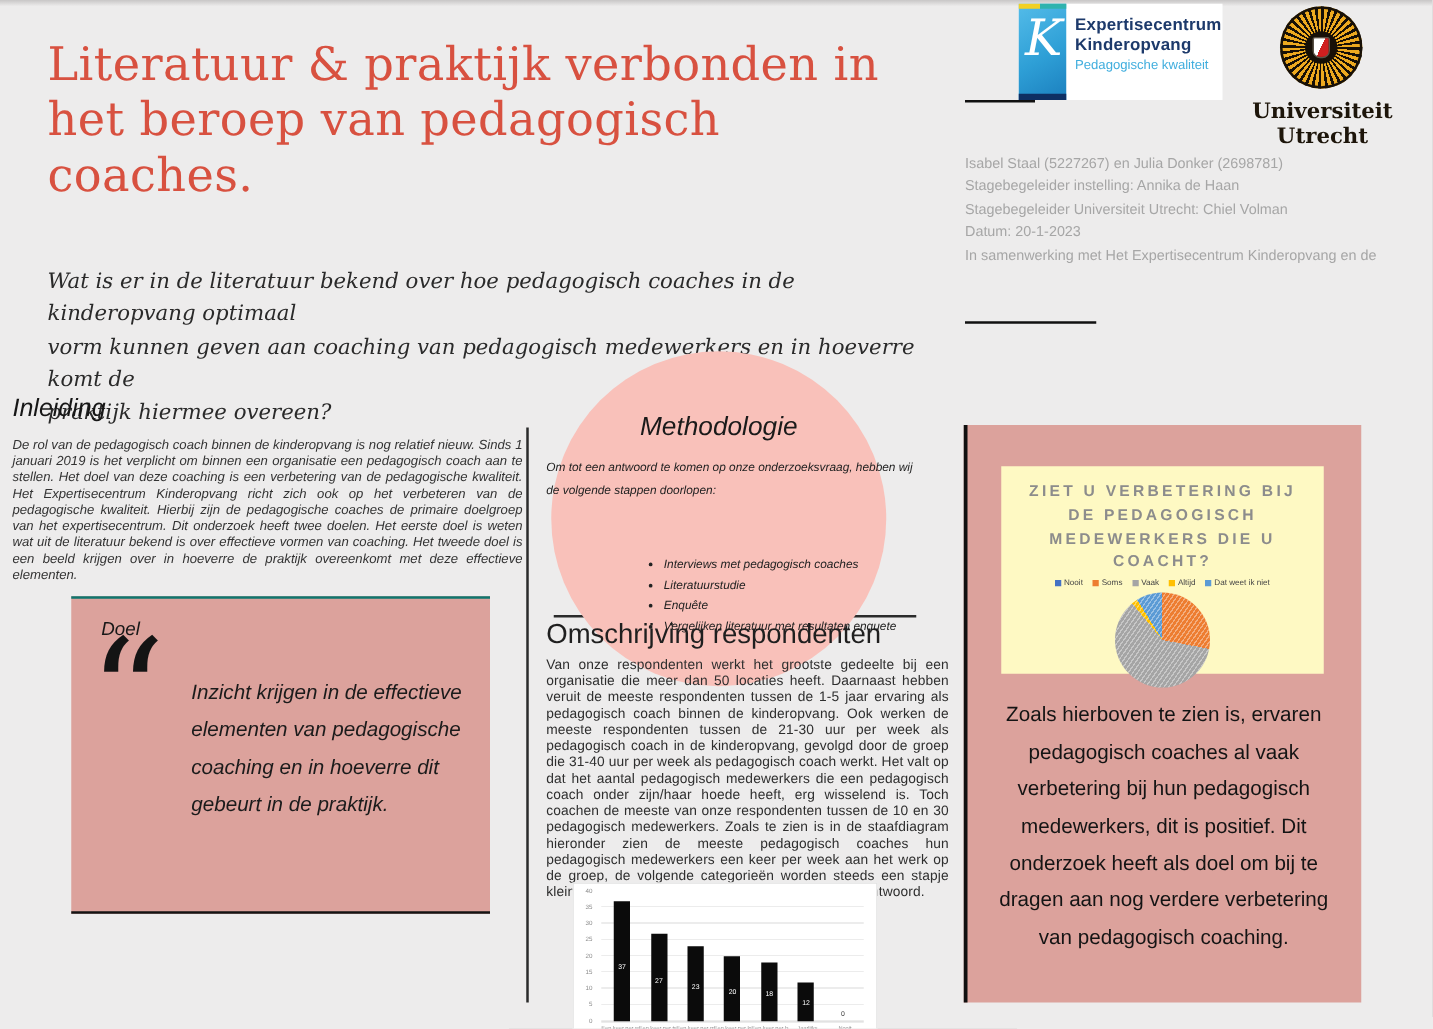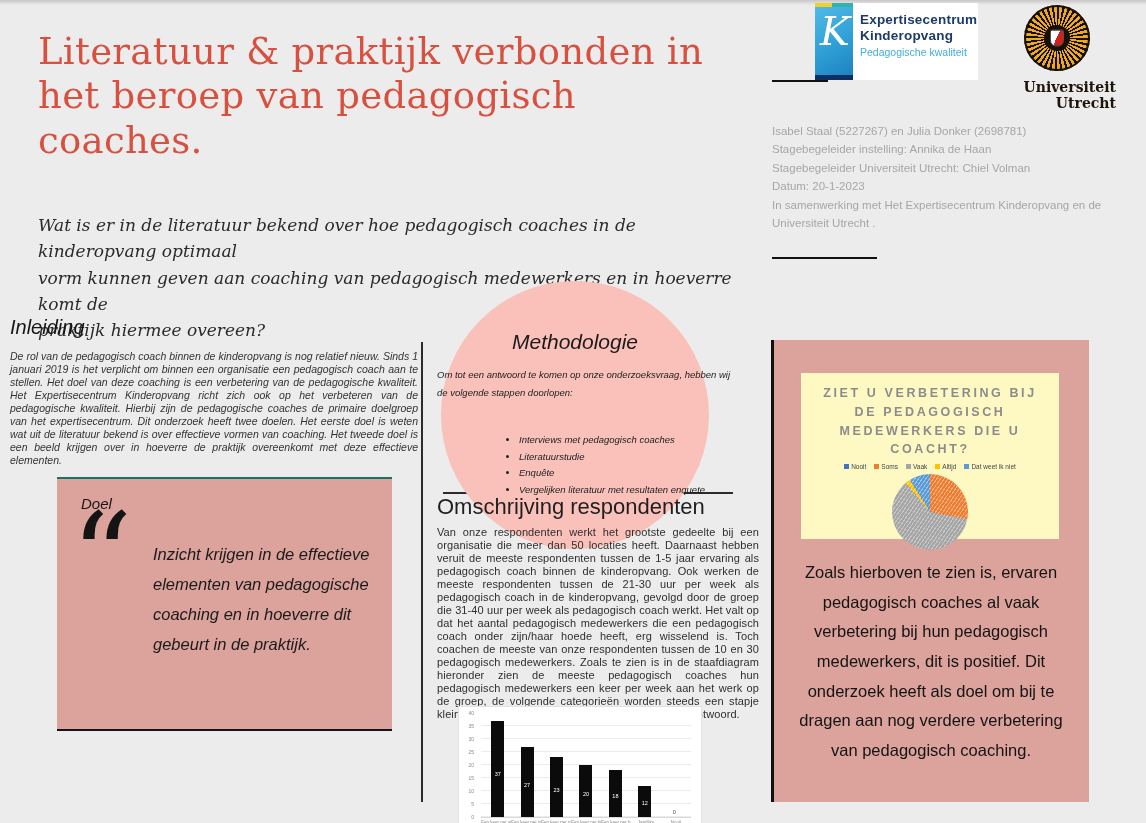--- a/index.html
+++ b/index.html
@@ -29,22 +29,22 @@
   .ek-line{font-size:13.5px;font-weight:bold;color:#1d3a6b;line-height:1.18;letter-spacing:.2px;}
   .ek-sub{font-size:10.5px;color:#41aede;margin-top:2px;}
   .uu-logo{position:absolute;left:1024px;top:5px;width:66px;height:66px;border-radius:50%;
         background:repeating-conic-gradient(#171007 0deg 4.5deg,#eda91f 4.5deg 10deg);
         box-shadow:0 0 0 2px #171007 inset;}
   .uu-core{position:absolute;left:50%;top:50%;width:26px;height:26px;border-radius:50%;
         background:#171007;transform:translate(-50%,-50%);}
   .uu-shield{position:absolute;left:50%;top:50%;width:12px;height:15px;transform:translate(-50%,-50%);
         background:linear-gradient(115deg,#fff 0 48%,#cf1f1f 48% 100%);
         border-radius:2px 2px 6px 6px;border:1px solid #5c5347;}
-  .uu-label{position:absolute;left:1000px;top:79px;width:116px;text-align:right;
-        font-family:"DejaVu Serif",serif;font-weight:bold;font-size:14px;color:#1d150a;}
+  .uu-label{position:absolute;left:1000px;top:79px;width:116px;text-align:center;
+        font-family:"DejaVu Serif",serif;font-weight:bold;font-size:17px;color:#1d150a;}
 
   
   .logo-underline{position:absolute;left:772px;top:80px;width:56px;height:2px;background:#111;}
   .meta{position:absolute;left:772px;top:122px;width:336px;font-size:11.5px;
         line-height:1.6;color:#a6a6a6;}
   .meta-underline{position:absolute;left:772px;top:257px;width:105px;height:2px;background:#111;}
 
   
   .h-inleiding{position:absolute;left:10px;top:316px;font-size:20px;font-style:italic;color:#161616;}
   .inleiding-body{position:absolute;left:10px;top:350px;width:408px;font-size:10.5px;
@@ -60,21 +60,21 @@
         line-height:1.82;color:#1b1b1b;}
 
   
   .method-hline{position:absolute;left:443px;top:492px;width:290px;height:2px;background:#2b2b2b;z-index:1;}
   .method-circle{position:absolute;left:441px;top:281px;width:268px;height:268px;border-radius:50%;
         background:#f9c1ba;z-index:2;}
   .h-method{position:absolute;left:441px;top:330px;width:268px;text-align:center;z-index:3;
         font-size:21px;font-style:italic;color:#1a1a1a;}
   .method-intro{position:absolute;left:437px;top:366px;width:302px;z-index:3;
         font-size:9.5px;font-style:italic;line-height:1.85;color:#222;}
-  .method-steps{position:absolute;left:503px;top:428px;z-index:3;margin:4px;padding:0 0 0 12px;
+  .method-steps{position:absolute;left:503px;top:428px;z-index:3;margin:16px;padding:0 0 0 12px;
         font-size:9.5px;font-style:italic;line-height:1.75;color:#222;}
   .h-respondenten{position:absolute;left:437px;top:494px;z-index:3;font-size:22px;color:#1f1f1f;}
   .respondenten-body{position:absolute;left:437px;top:526px;width:322px;z-index:3;
         font-size:11px;line-height:1.18;text-align:justify;color:#2e2e2e;letter-spacing:.1px;}
 
   
   .bar-card{position:absolute;left:458px;top:706px;width:242px;height:150px;background:#fff;
         border:1px solid #e2e2e2;z-index:4;}
   .bar-plot{position:absolute;left:22px;top:6px;right:10px;height:104px;
         border-bottom:1px solid #d9d9d9;
@@ -137,21 +137,20 @@
   </div>
   <div class="uu-label">Universiteit Utrecht</div>
 
   <div class="logo-underline"></div>
   <div class="meta">
       <div>Isabel Staal (5227267) en Julia Donker (2698781)</div>
       <div>Stagebegeleider instelling: Annika de Haan</div>
       <div>Stagebegeleider Universiteit Utrecht: Chiel Volman</div>
       <div>Datum: 20-1-2023</div>
       <div>In samenwerking met Het Expertisecentrum Kinderopvang en de</div>
-      <div>Universiteit Utrecht .</div>
     </div>
   <div class="meta-underline"></div>
 
   <div class="h-inleiding">Inleiding</div>
   <div class="inleiding-body">De rol van de pedagogisch coach binnen de kinderopvang is nog relatief nieuw. Sinds 1 januari 2019 is het verplicht om binnen een organisatie een pedagogisch coach aan te stellen. Het doel van deze coaching is een verbetering van de pedagogische kwaliteit. Het Expertisecentrum Kinderopvang richt zich ook op het verbeteren van de pedagogische kwaliteit. Hierbij zijn de pedagogische coaches de primaire doelgroep van het expertisecentrum. Dit onderzoek heeft twee doelen. Het eerste doel is weten wat uit de literatuur bekend is over effectieve vormen van coaching. Het tweede doel is een beeld krijgen over in hoeverre de praktijk overeenkomt met deze effectieve elementen.</div>
   <div class="divider-1"></div>
 
   <div class="doel-box">
     <div class="doel-label">Doel</div>
     <div class="quote-glyph">“</div>

